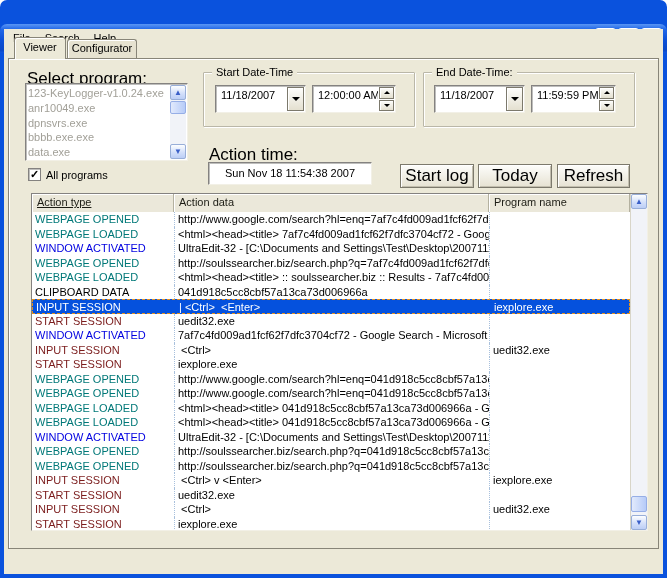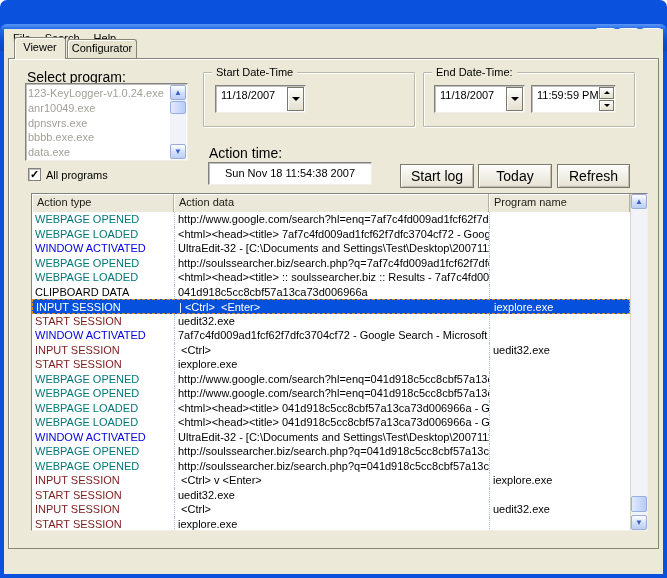--- a/index.html
+++ b/index.html
@@ -29,21 +29,21 @@
   .menubar { height:17px; padding-left:2px; display:flex; align-items:center; font-size:11px; color:#000; }
   .menu-item { padding:1px 7px; }
   
   .tab { position:absolute; background:#ECE9D8; font-size:11px; text-align:center;
     border:1px solid #888578; border-bottom:none; border-radius:3px 3px 0 0;
     box-shadow:inset 1px 1px 0 #fff; line-height:19px; }
   .tab.active { left:10px; top:8px; width:52px; height:22px; z-index:3; }
   .tab.inactive { left:63px; top:10px; width:70px; height:19px; line-height:17px; background:#e6e2d0; }
   .panel { position:absolute; left:4px; top:29px; width:651px; height:491px; background:#ECE9D8;
     border:1px solid #888578; box-shadow:inset 1px 1px 0 #fff; z-index:2; }
-  .lbl { position:absolute; font-size:14px; color:#000; }
+  .lbl { position:absolute; font-size:17px; color:#000; }
   
   .sunken { background:#fff; border:1px solid #848280; border-right-color:#f2f0e6; border-bottom-color:#f2f0e6;
     box-shadow:inset 1px 1px 0 rgba(70,70,64,.35); }
   
   .listbox { position:absolute; left:16px; top:24px; width:163px; height:78px; overflow:hidden; }
   .list-inner { position:absolute; left:2px; top:2px; right:17px; bottom:1px; overflow:hidden; }
   .list-item { font-size:11px; line-height:14.8px; color:#a2a098; white-space:pre; }
   
   .xp-sb { position:absolute; top:1px; right:1px; bottom:1px; width:16px; background:#f1f3f8; }
   .sb-btn { position:absolute; left:0; width:16px; height:15px; border:1px solid #98aed8; border-radius:2px;
@@ -71,28 +71,28 @@
   .tri-up-s { width:0; height:0; border-left:3px solid transparent; border-right:3px solid transparent; border-bottom:3px solid #000; }
   .tri-dn-s { width:0; height:0; border-left:3px solid transparent; border-right:3px solid transparent; border-top:3px solid #000; }
   .spin { width:15px; margin:1px; display:flex; flex-direction:column; gap:1px; }
   .spin-btn { flex:1; background:linear-gradient(#fdfdfb,#e4e0d0); border:1px solid #7c796c;
     box-shadow:inset 1px 1px 0 #fff; display:flex; align-items:center; justify-content:center; }
   
   .action-field { position:absolute; left:199px; top:103px; width:164px; height:23px;
     font-size:11px; line-height:21px; text-align:center; }
   .pbtn { position:absolute; top:105px; height:24px; background:linear-gradient(180deg,#fdfdfb,#e6e2d2);
     border:1px solid #7c796c; box-shadow:inset 1px 1px 0 #fff, inset -1px -1px 0 #c2beae;
-    font-size:14px; text-align:center; line-height:22px; }
+    font-size:17px; text-align:center; line-height:22px; }
   
   .grid { position:absolute; left:22px; top:134px; width:617px; height:338px; background:#fff;
     border:1px solid #848280; border-right-color:#f2f0e6; border-bottom-color:#f2f0e6; overflow:hidden; }
   .ghead { position:absolute; left:0; top:0; right:17px; height:18px; display:flex; background:#EBE8DA; }
   .hcell { height:18px; font-size:11px; line-height:17px; padding-left:5px; color:#1c1c14;
     border-right:1px solid #b4b1a0; box-shadow:inset 1px 1px 0 #fff; white-space:pre; overflow:hidden; }
-  .h1 { width:142px; } .h2 { width:315px; } .h3 { flex:1; }
+  .h1 { width:142px;text-decoration:underline; } .h2 { width:315px; } .h3 { flex:1; }
   .gbody { position:absolute; left:0; top:18px; right:17px; bottom:0; background:#fff; overflow:hidden; }
   .trow { display:flex; height:14.5px; }
   .cell { font-size:11px; line-height:14.5px; white-space:pre; overflow:hidden; padding-left:3px; color:#000; }
   .c1 { width:142px; } .c2 { width:315px; border-left:1px dotted #a8c0dc; } .c3 { flex:1; border-left:1px dotted #a8c0dc; }
   .trow.selected { background:#0551dd; border:1px dashed #e09020; height:15px; margin-top:-0.5px; }
   .trow.selected .cell { color:#fff; border-left-color:transparent; }
   .grid-sb { position:absolute; top:0; right:0; bottom:0; width:17px; background:#f1f3f8; border-left:1px solid #d8d5c8; }
 </style>
 </head>
 <body>
@@ -149,20 +149,31 @@
       </div>
 
       <div class="group" style="left:194px;padding-left:24px;">
         <span class="group-label">Start Date-Time</span>
         <div class="combo sunken" style="left:11px;width:91px;">
           <span class="combo-text">11/18/2007</span>
           <span class="combo-arrow">
               <span class="tri-down"></span>
             </span>
         </div>
+        <div class="combo sunken" style="left:108px;width:84px;">
+          <span class="combo-text">12:00:00 AM</span>
+          <span class="spin">
+            <span class="spin-btn">
+                <span class="tri-up-s"></span>
+              </span>
+            <span class="spin-btn">
+                <span class="tri-dn-s"></span>
+              </span>
+          </span>
+        </div>
       </div>
 
       <div class="group" style="left:414px;">
         <span class="group-label">End Date-Time:</span>
         <div class="combo sunken" style="left:10px;width:91px;">
           <span class="combo-text">11/18/2007</span>
           <span class="combo-arrow">
               <span class="tri-down"></span>
             </span>
         </div>

